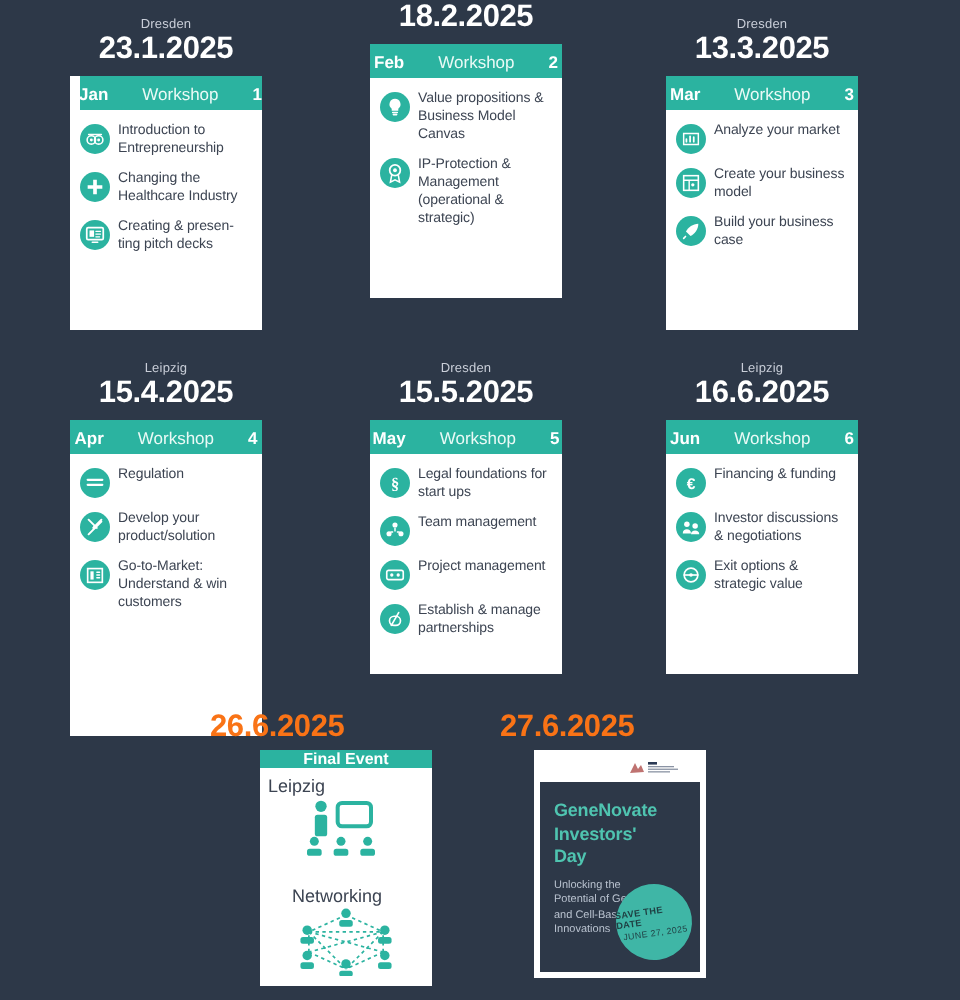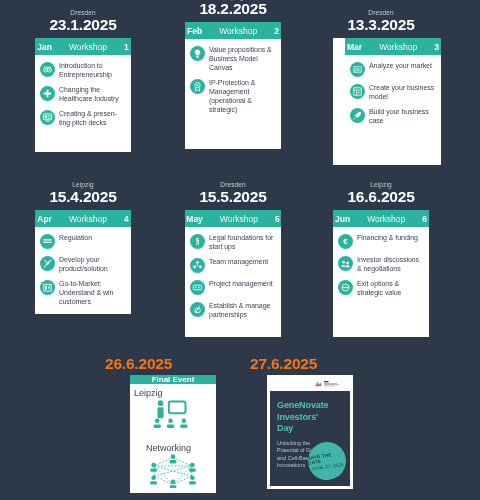--- a/index.html
+++ b/index.html
@@ -192,21 +192,21 @@
     font-size: 15.5px;
     font-weight: 700;
     letter-spacing: -.2px;
   }
 </style>
 </head>
 <body>
 
 <div class="board">
 
-  <div class="card" style="left:35px; top:38px; height:114px;">
+  <div class="card" style="left:35px; top:38px; height:127px;align-items:flex-end;">
     <div class="card-loc">Dresden</div>
     <div class="card-date">23.1.2025</div>
     <div class="card-head">
       <span class="mon">Jan</span>
       <span class="wtxt">Workshop</span>
       <span class="num">1</span>
     </div>
     <div class="card-body">
       <div class="topic">
         <span class="ic">
@@ -266,21 +266,21 @@
               <circle cx="12" cy="9" r="5.8" fill="none" stroke="#fff" stroke-width="1.9"></circle>
               <circle cx="12" cy="9" r="2.1" fill="#fff"></circle>
               <path d="M8.4 14.2 7 22l5-2.6L17 22l-1.4-7.8" fill="none" stroke="#fff" stroke-width="1.7"></path>
             </svg>
           </span>
         <span class="tx">IP-Protection &amp; Management (operational &amp; strategic)</span>
       </div>
     </div>
   </div>
 
-  <div class="card" style="left:333px; top:38px; height:127px;padding-left:12px;">
+  <div class="card" style="left:333px; top:38px; height:127px;">
     <div class="card-loc">Dresden</div>
     <div class="card-date">13.3.2025</div>
     <div class="card-head">
       <span class="mon">Mar</span>
       <span class="wtxt">Workshop</span>
       <span class="num">3</span>
     </div>
     <div class="card-body">
       <div class="topic">
         <span class="ic">
@@ -306,21 +306,21 @@
             <svg width="11" height="11" viewBox="0 0 24 24">
               <path d="M20 4c-6 0-11 4-13.5 8.5L9 15l2.5 2.5C16 15 20 10 20 4z" fill="#fff"></path>
               <path d="M6 18l-2 2" stroke="#fff" stroke-width="1.8" stroke-linecap="round"></path>
             </svg>
           </span>
         <span class="tx">Build your business case</span>
       </div>
     </div>
   </div>
 
-  <div class="card" style="left:35px; top:210px; height:104px;">
+  <div class="card" style="left:35px; top:210px; height:158px;">
     <div class="card-loc">Leipzig</div>
     <div class="card-date">15.4.2025</div>
     <div class="card-head">
       <span class="mon">Apr</span>
       <span class="wtxt">Workshop</span>
       <span class="num">4</span>
     </div>
     <div class="card-body">
       <div class="topic">
         <span class="ic">

